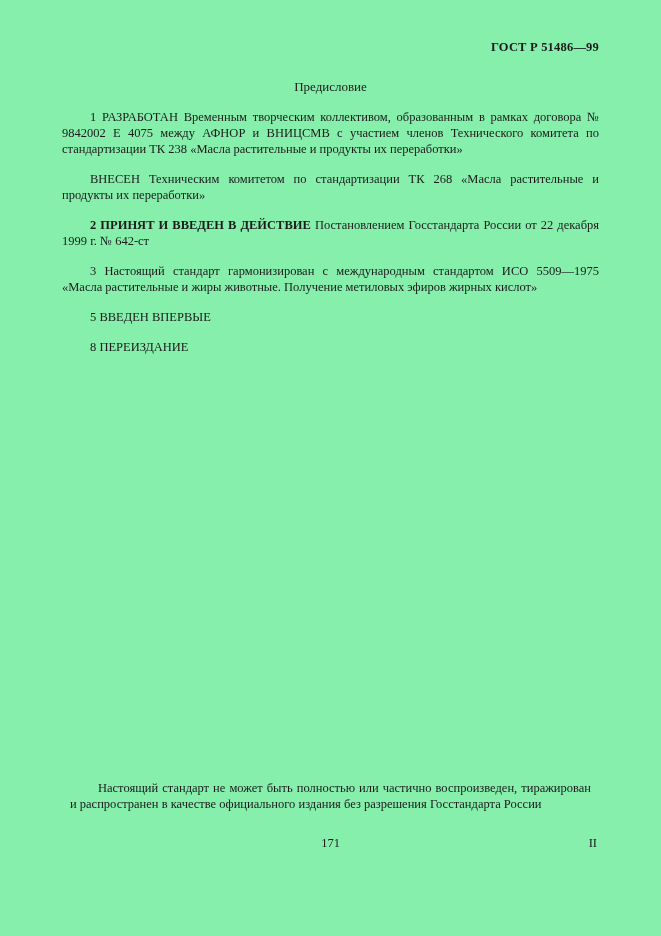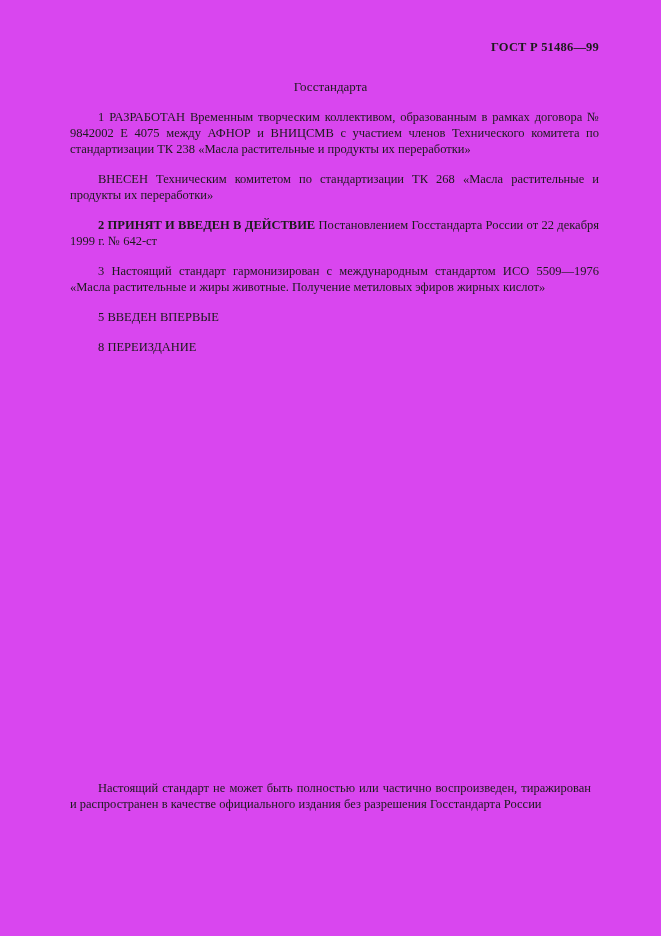--- a/index.html
+++ b/index.html
@@ -5,21 +5,21 @@
   html, body {
     margin: 0;
     padding: 0;
     background: #ffffff;
   }
   .page {
     position: relative;
     width: 661px;
     height: 936px;
     margin: 0 auto;
-    background: #d946ef;
+    background: #86efac;
     font-family: "Liberation Serif", "DejaVu Serif", serif;
     font-size: 12.5px;
     color: #1b1b1b;
     box-sizing: border-box;
     padding: 40px 62px 0 62px;
     overflow: hidden;
   }
   .doc-header {
     text-align: right;
     font-weight: bold;
@@ -27,21 +27,21 @@
     letter-spacing: 0.2px;
     margin: 0 0 24px 0;
   }
   .doc-title {
     text-align: center;
     font-size: 13px;
     font-weight: normal;
     margin: 0 0 14px 0;
   }
   p.para {
-    margin: 0 0 14px 8px;
+    margin: 0 0 14px 0;
     text-align: justify;
     text-indent: 28px;
     line-height: 1.28;
   }
   p.para .lead {
     font-weight: bold;
   }
   .footer-note {
     position: absolute;
     left: 62px;
@@ -70,42 +70,46 @@
     line-height: 18px;
   }
 </style>
 </head>
 <body>
 
 <div class="page">
 
   <div class="doc-header">ГОСТ Р 51486—99</div>
 
-  <div class="doc-title">Госстандарта</div>
+  <div class="doc-title">Предисловие</div>
 
   <p class="para">
     <span class="lead"></span><span>1 РАЗРАБОТАН Временным творческим коллективом, образованным в рамках договора № 9842002 Е 4075 между АФНОР и ВНИЦСМВ с участием членов Технического комитета по стандартизации ТК 238 «Масла растительные и продукты их переработки»</span>
   </p>
 
   <p class="para">
     <span class="lead"></span><span>ВНЕСЕН Техническим комитетом по стандартизации ТК 268 «Масла растительные и продукты их переработки»</span>
   </p>
 
   <p class="para">
     <span class="lead">2 ПРИНЯТ И ВВЕДЕН В ДЕЙСТВИЕ</span><span> Постановлением Госстандарта России от 22 декабря 1999 г. № 642-ст</span>
   </p>
 
   <p class="para">
-    <span class="lead"></span><span>3 Настоящий стандарт гармонизирован с международным стандартом ИСО 5509—1976 «Масла растительные и жиры животные. Получение метиловых эфиров жирных кислот»</span>
+    <span class="lead"></span><span>3 Настоящий стандарт гармонизирован с международным стандартом ИСО 5509—1975 «Масла растительные и жиры животные. Получение метиловых эфиров жирных кислот»</span>
   </p>
 
   <p class="para">
     <span class="lead"></span><span>5 ВВЕДЕН ВПЕРВЫЕ</span>
   </p>
 
   <p class="para">
     <span class="lead"></span><span>8 ПЕРЕИЗДАНИЕ</span>
   </p>
 
   <p class="footer-note">Настоящий стандарт не может быть полностью или частично воспроизведен, тиражирован и распространен в качестве официального издания без разрешения Госстандарта России</p>
 
+  <div class="page-footer">
+    <div class="page-number">171</div>
+    <div class="sheet-number">II</div>
+  </div>
 
 </div>
 
 </body></html>

